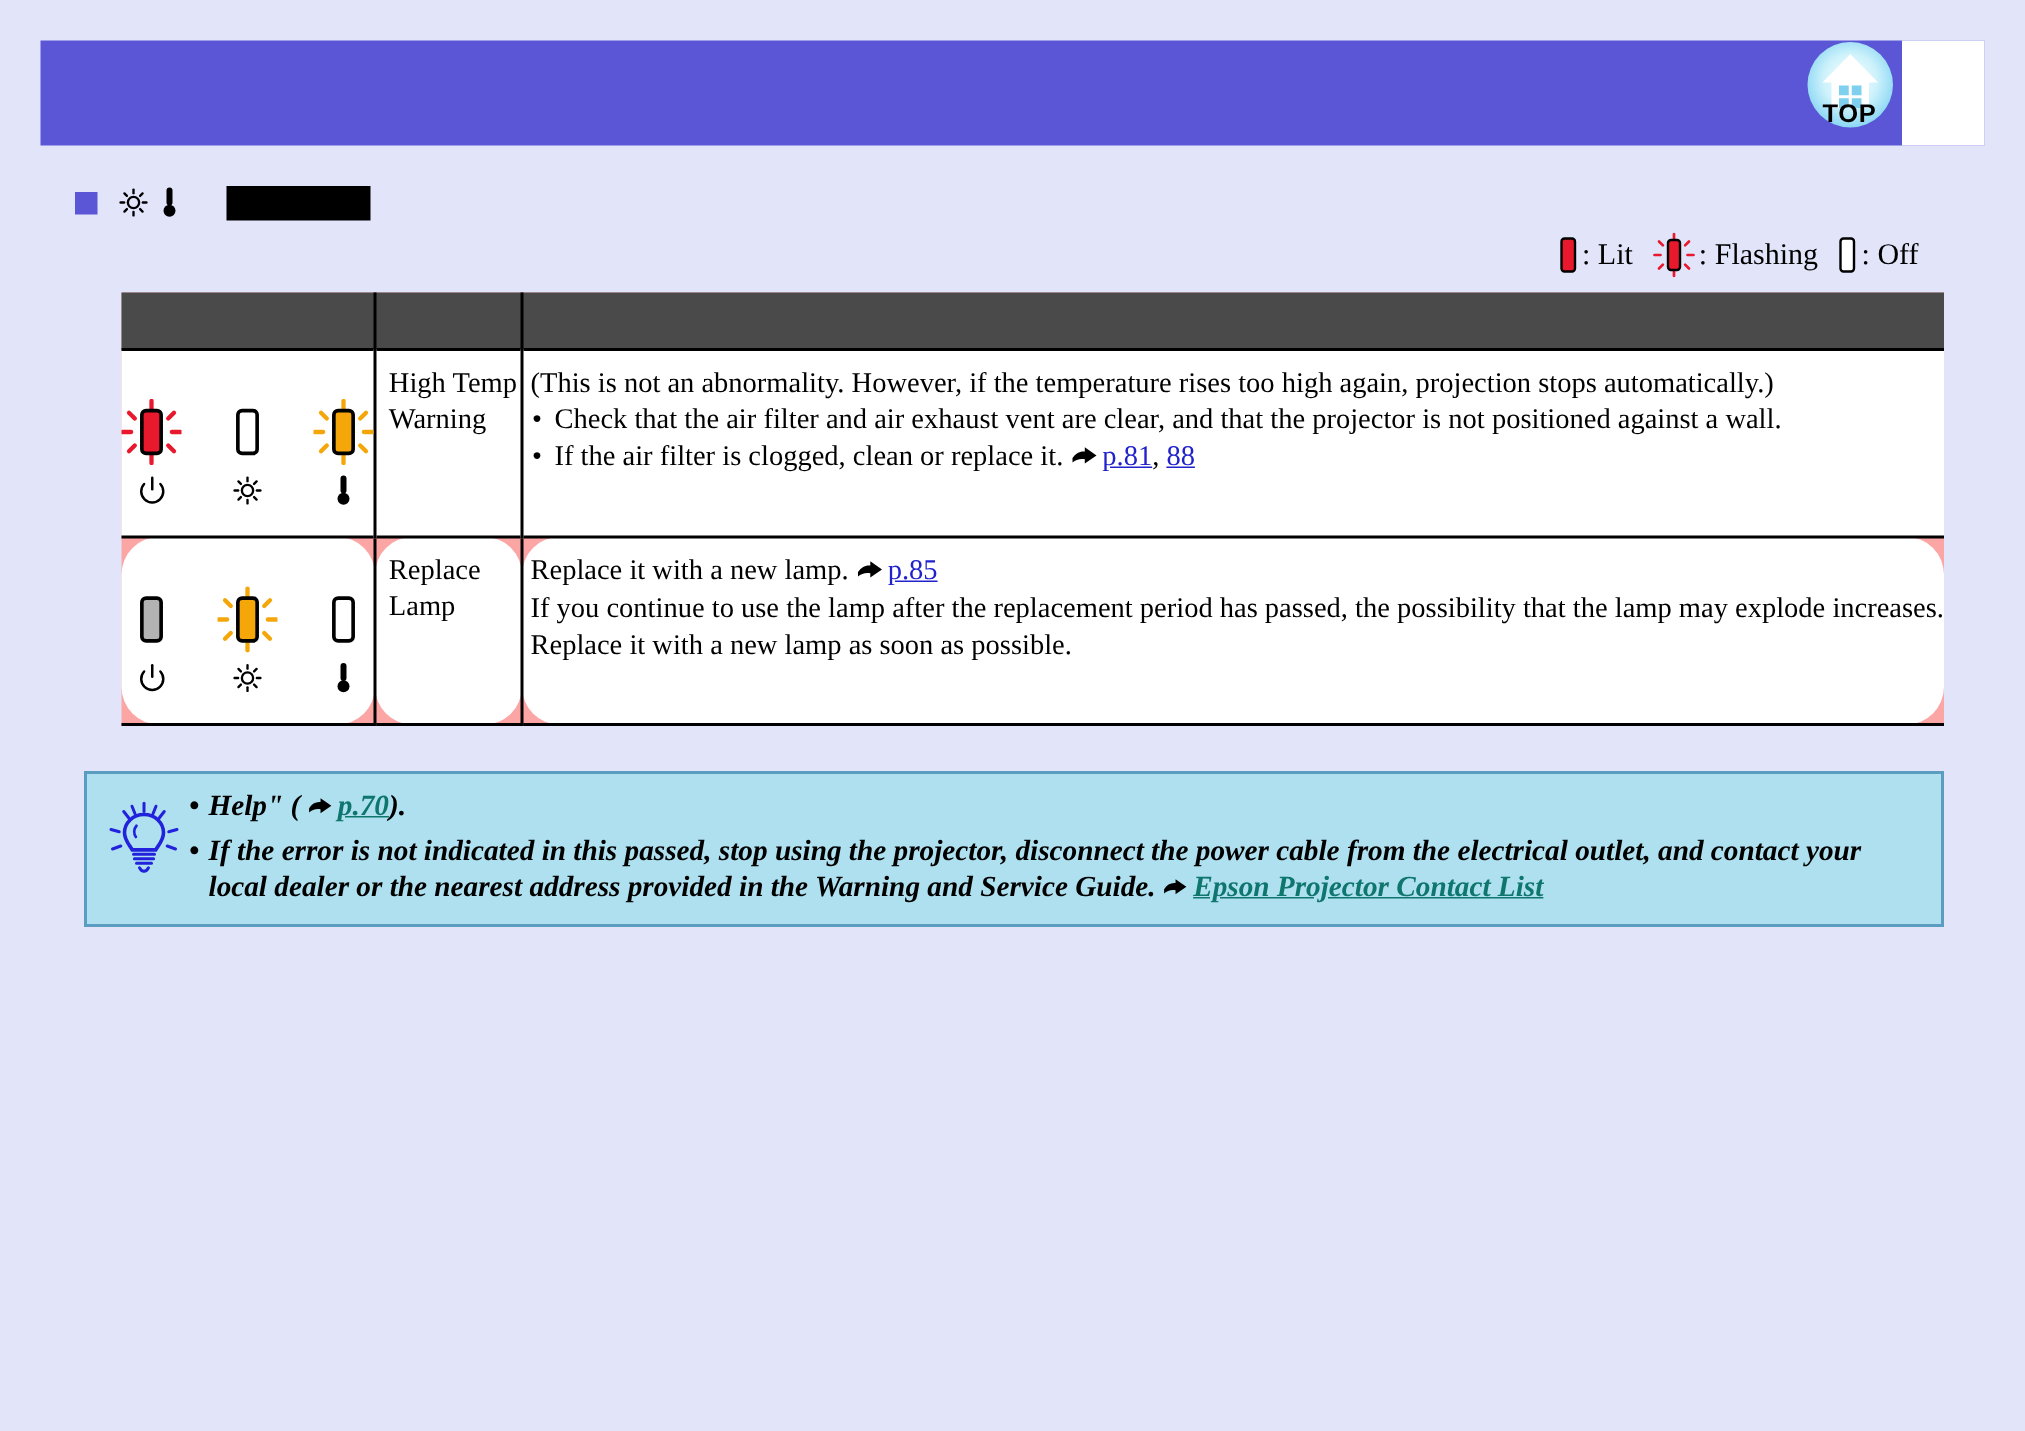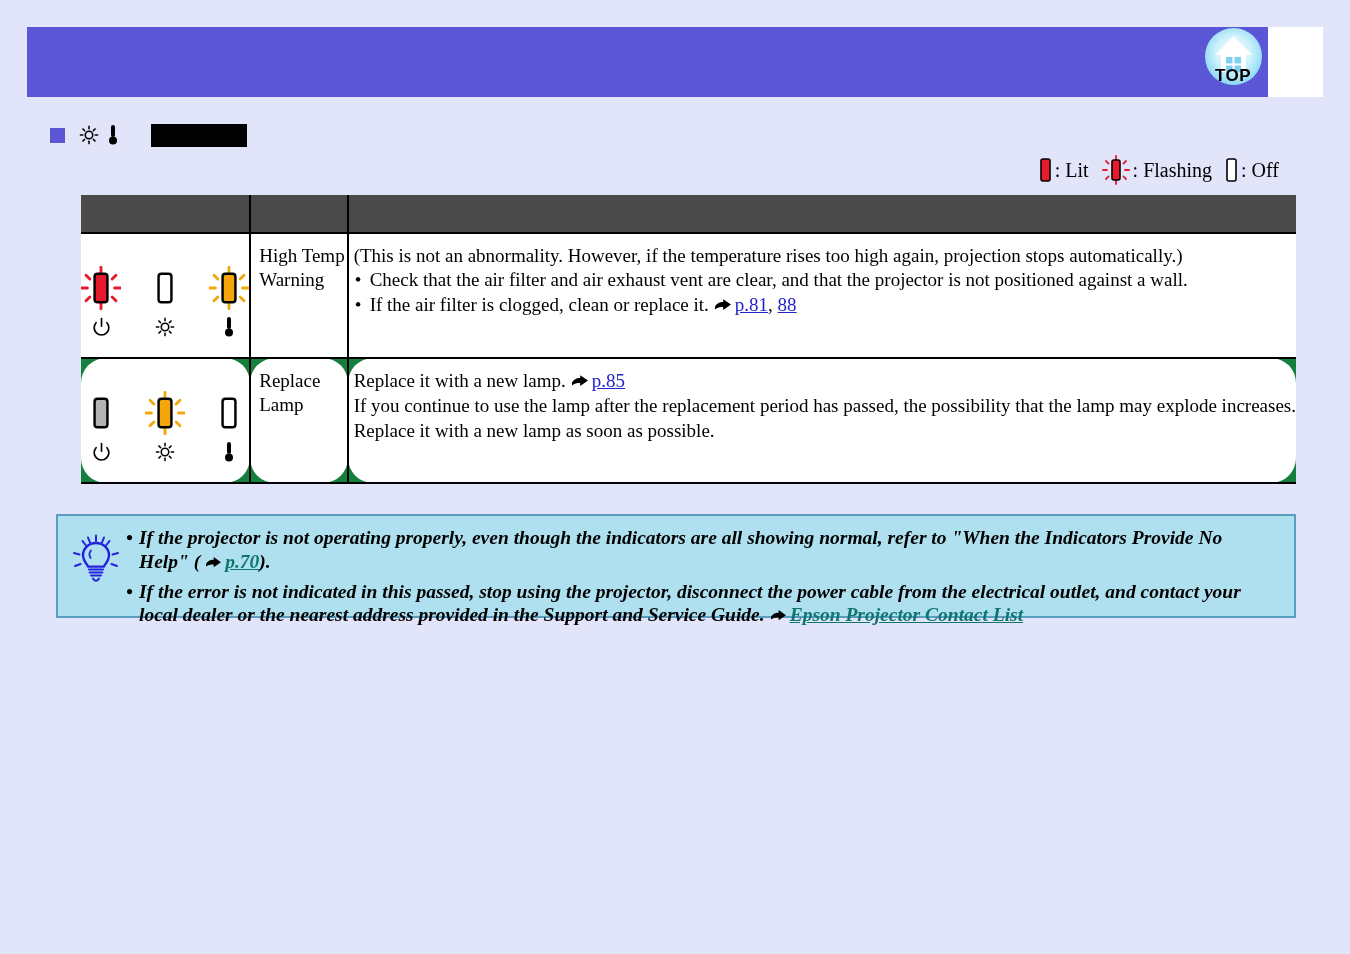--- a/index.html
+++ b/index.html
@@ -98,21 +98,21 @@
   .legend-item { display: inline-flex; align-items: center; }
   .legend-gap { width: 13px; }
   .legend-txt { margin-left: 3px; }
 
   
   #status-table {
     position: absolute;
     left: 81px; top: 195px;
     width: 1215px;
     border-collapse: collapse;
-    background: #15803d;
+    background: #fca5a5;
   }
   #status-table thead th {
     background: #4a4a4a;
     height: 38px;
     border-left: 2px solid #000;
     border-right: 2px solid #000;
     padding: 0;
   }
   #status-table thead th:first-child { border-left: none; }
   #status-table thead th:last-child { border-right: none; }
@@ -489,32 +489,31 @@
         <line x1="19" y1="35.5" x2="33" y2="35.5"></line>
         <line x1="19.6" y1="38.5" x2="32.4" y2="38.5"></line>
         <line x1="21" y1="41.5" x2="31" y2="41.5"></line>
         <path d="M23 44.5 C24.5 47.5 27.5 47.5 29 44.5"></path>
       </g>
     </svg>
 
     <div id="tip-list">
       <span class="tip-item">
         <span class="tip-bullet">•</span>
-        <span class="tip-line">If the projector is not operating properly, even though the indicators are all showing normal, refer to "When the Indicators Provide No</span>
         <span class="tip-line"><span>Help" (</span><span class="ptr">
           <svg width="17" height="13" viewBox="0 0 18 14">
                 <path d="M1 8.4 C3 5.2 6 3.6 9.2 4 L9.2 1.2 L17 6.6 L9.2 12 L9.2 9.2 C6 8.6 3.2 9.6 1 11.4 Z" fill="#000"></path>
               </svg>
         </span><a class="tip-link" href="#">p.70</a><span>).</span></span>
       </span>
 
       <span class="tip-item">
         <span class="tip-bullet">•</span>
         <span class="tip-line">If the error is not indicated in this passed, stop using the projector, disconnect the power cable from the electrical outlet, and contact your</span>
-        <span class="tip-line"><span>local dealer or the nearest address provided in the Support and Service Guide.</span><span class="ptr">
+        <span class="tip-line"><span>local dealer or the nearest address provided in the Warning and Service Guide.</span><span class="ptr">
           <svg width="17" height="13" viewBox="0 0 18 14">
                 <path d="M1 8.4 C3 5.2 6 3.6 9.2 4 L9.2 1.2 L17 6.6 L9.2 12 L9.2 9.2 C6 8.6 3.2 9.6 1 11.4 Z" fill="#000"></path>
               </svg>
         </span><a class="tip-link" href="#">Epson Projector Contact List</a><span></span></span>
       </span>
     </div>
   </div>
 
 </div>
 

